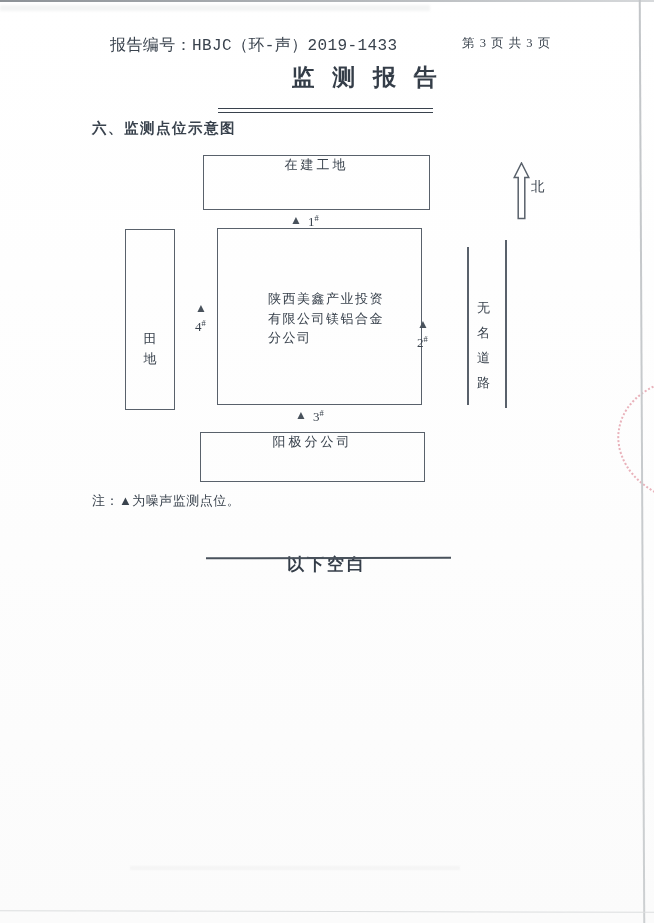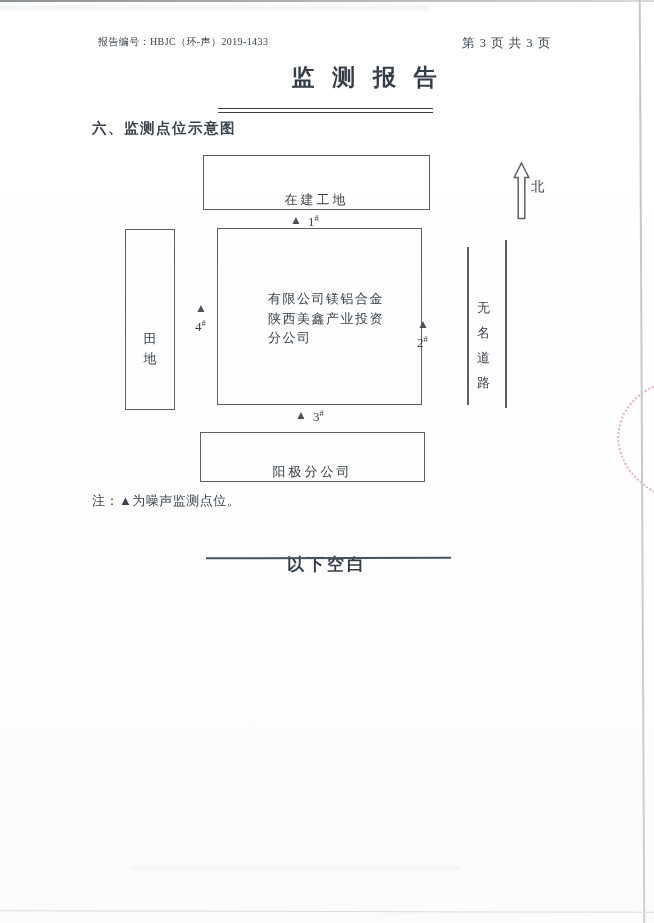--- a/index.html
+++ b/index.html
@@ -21,33 +21,33 @@
     background:linear-gradient(to right,rgba(120,126,132,.85),rgba(165,170,175,.45));}
   .scan-edge-right{left:641px;top:-4px;width:1.5px;height:931px;
     background:linear-gradient(180deg,#c2c5c8,#cdd0d2);transform:rotate(-0.28deg);}
   .scan-edge-bottom{left:0;top:911px;width:654px;height:1px;background:#dcdedf;transform:rotate(0.12deg);}
   .scan-streak-1{left:0;top:5px;width:430px;height:6px;background:rgba(140,145,150,0.10);filter:blur(1px);}
   .scan-streak-2{left:130px;top:866px;width:330px;height:4px;background:rgba(150,152,155,0.07);filter:blur(1px);}
   .stamp-arc{left:617px;top:378px;width:152px;height:122px;border-radius:50%;
     border:2.4px dotted rgba(205,75,95,0.42);transform:rotate(8deg);}
 
   
-  .report-number{left:98px;top:35px;font-size:10px;letter-spacing:.4px;}
+  .report-number{left:110px;top:35px;font-size:16px;letter-spacing:.4px;font-family:Liberation Mono, monospace;}
   .page-indicator{left:462px;top:35px;font-size:12.5px;letter-spacing:1px;}
 
   
   .doc-title{left:0;top:62px;width:654px;text-align:center;
     font-size:23px;font-weight:600;letter-spacing:6px;color:#343d48;padding-left:40px;}
   .title-underline{left:218px;top:108px;width:215px;height:3px;
     border-top:1.5px solid #39424d;border-bottom:1.5px solid #39424d;}
 
   .section-heading{left:92px;top:119px;font-size:14.5px;font-weight:bold;letter-spacing:1.5px;}
 
   
-  .box{border:1.4px solid #59616b;display:flex;align-items:flex-end;justify-content:center;
+  .box{border:1.4px solid #59616b;display:flex;align-items:flex-start;justify-content:center;
     font-size:13px;letter-spacing:3px;background:transparent;}
   .top-box{left:203px;top:155px;width:225px;height:53px;}
   .main-box{left:217px;top:228px;width:203px;height:175px;}
   .field-box{left:125px;top:229px;width:48px;height:179px;align-items:center;}
   .bottom-box{left:200px;top:432px;width:223px;height:48px;}
 
   .company-text{left:268px;top:289px;width:132px;font-size:13px;line-height:19.5px;letter-spacing:1.5px;}
   .vertical-label{width:1em;word-break:break-all;text-align:center;font-size:13px;line-height:20px;letter-spacing:0;}
   .field-box .vertical-label{margin:58px auto 0 auto;}
 
@@ -113,22 +113,22 @@
     </svg>
     <span class="abs north-label">北</span>
 
     <div class="abs point point-row point-1">
       <span class="marker">▲</span>
       <span class="plabel"><span>1</span><sup>#</sup></span>
     </div>
 
     <div class="abs box main-box"></div>
     <div class="abs company-text">
+      <span style="display:block">陕西美鑫产业投资</span>
       <span style="display:block">有限公司镁铝合金</span>
-      <span style="display:block">陕西美鑫产业投资</span>
       <span style="display:block">分公司</span>
     </div>
 
     <div class="abs box field-box">
       <span class="vertical-label">田地</span>
     </div>
 
     <div class="abs point point-col point-4">
       <span class="marker">▲</span>
       <span class="plabel"><span>4</span><sup>#</sup></span>

